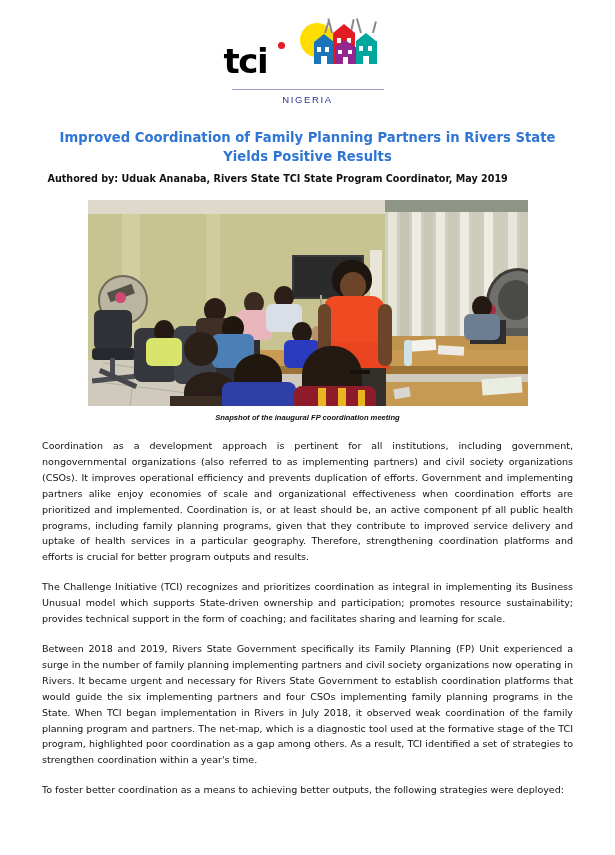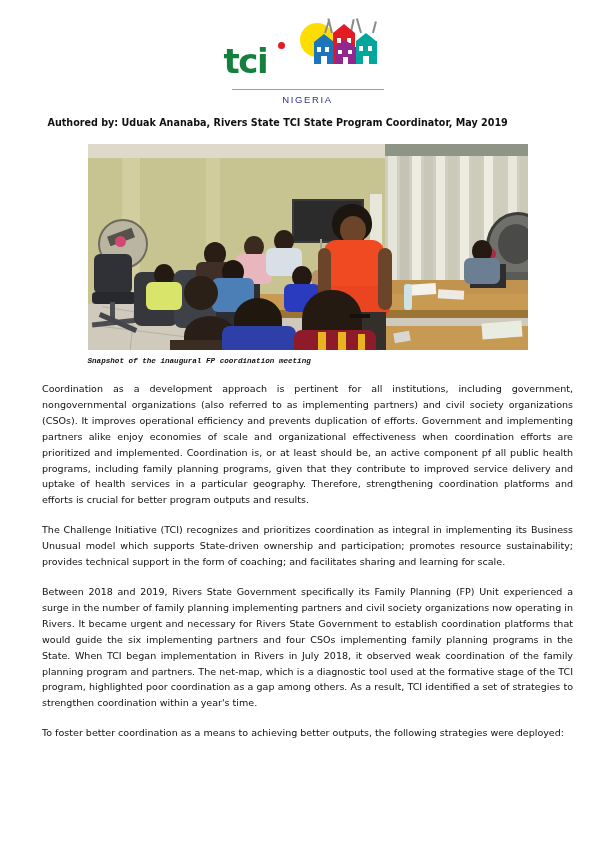--- a/index.html
+++ b/index.html
@@ -40,21 +40,21 @@
   }
   .logo-tci {
     position: absolute;
     left: 0;
     top: 22px;
     font-family: "DejaVu Sans", sans-serif;
     font-weight: bold;
     font-size: 34px;
     line-height: 34px;
     letter-spacing: -1.5px;
-    color: #15803d;
+    color: #000000;
   }
   .logo-dot {
     position: absolute;
     left: 54.5px;
     top: 20px;
     width: 7px;
     height: 7px;
     background: #e31b23;
     border-radius: 50%;
   }
@@ -168,22 +168,22 @@
     position: relative;
     width: 440px;
     height: 206px;
     overflow: hidden;
     background: #b9b59a;
   }
   .photo * { position: absolute; }
   .caption {
     margin-top: 7px;
     width: 440px;
-    text-align: left;
-    font-family: Liberation Mono, monospace;
+    text-align: center;
+    font-family: Liberation Sans, sans-serif;
     font-style: italic;
     font-weight: bold;
     font-size: 7.6px;
     color: #111111;
   }
 
   
   .body-copy {
     margin: 16px auto 0 auto;
     width: 531px;
@@ -256,20 +256,21 @@
           </div>
         </div>
 
       </div>
 
       <div class="logo-rule"></div>
       <div class="logo-country">NIGERIA</div>
     </div>
   </div>
 
+  <div class="title">Improved Coordination of Family Planning Partners in Rivers State Yields Positive Results</div>
   <div class="byline">Authored by: Uduak Ananaba, Rivers State TCI State Program Coordinator,  May 2019</div>
 
   <div class="photo-wrap">
     <div class="photo">
 
       <div style="left:0;top:0;width:300px;height:16px;background:#ded9cb;"></div>
       <div style="left:0;top:14px;width:300px;height:150px;background:#c8c492;"></div>
       <div style="left:34px;top:14px;width:18px;height:150px;background:#d6d2a4;opacity:.75;"></div>
       <div style="left:118px;top:14px;width:14px;height:150px;background:#d6d2a4;opacity:.6;"></div>
 

